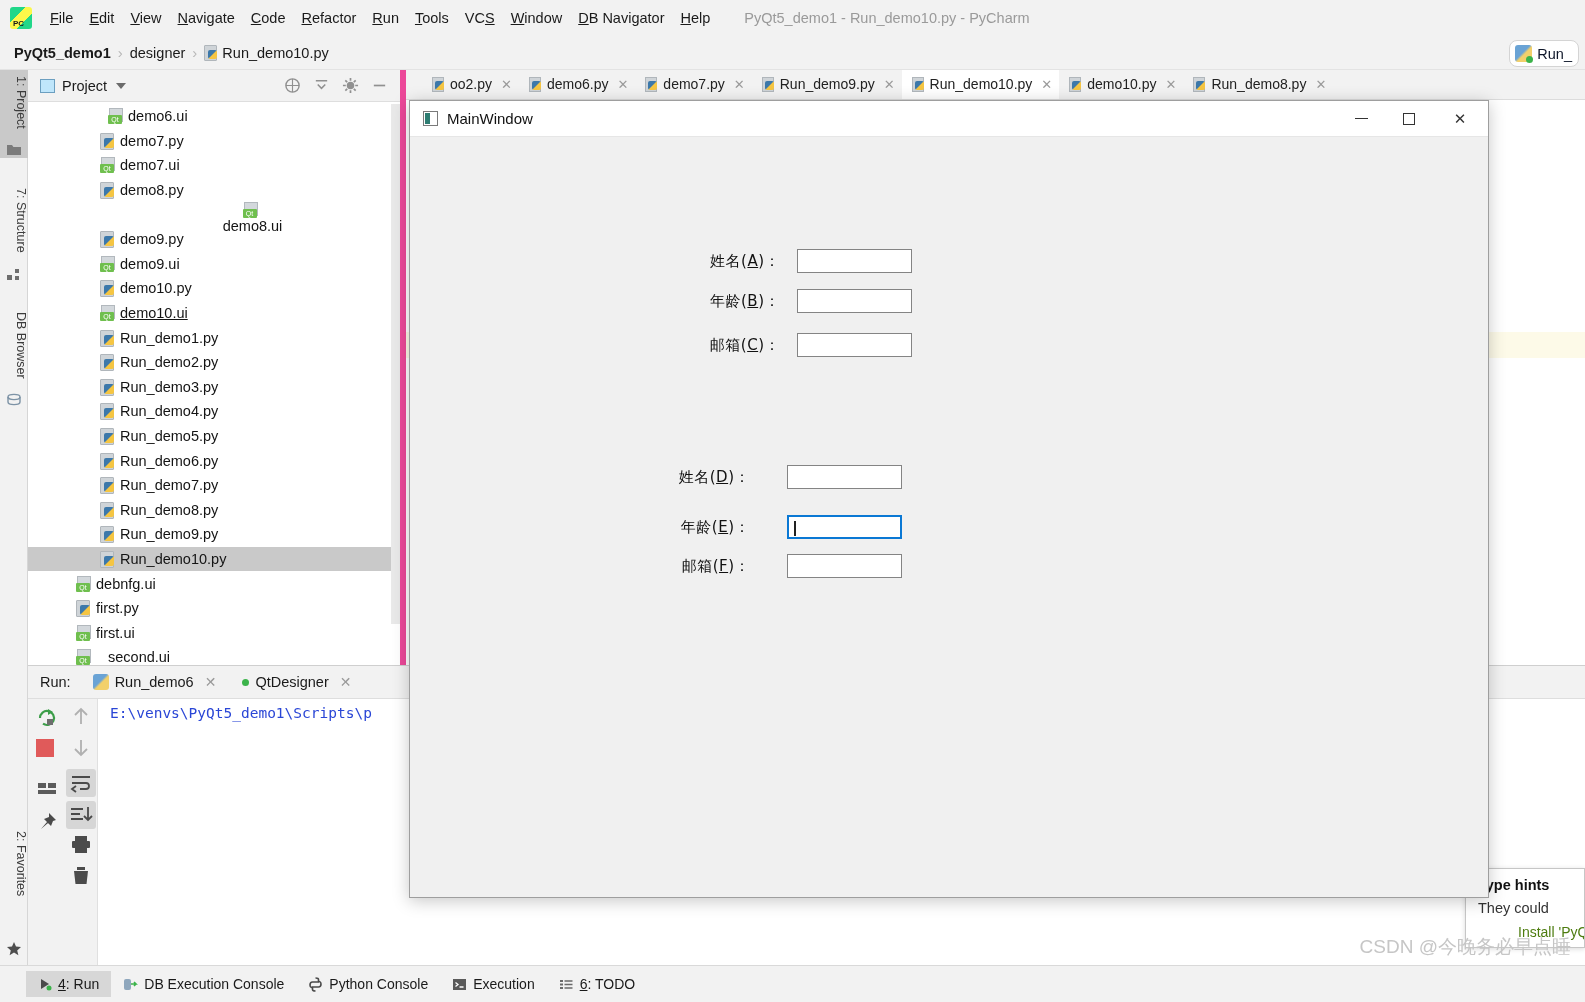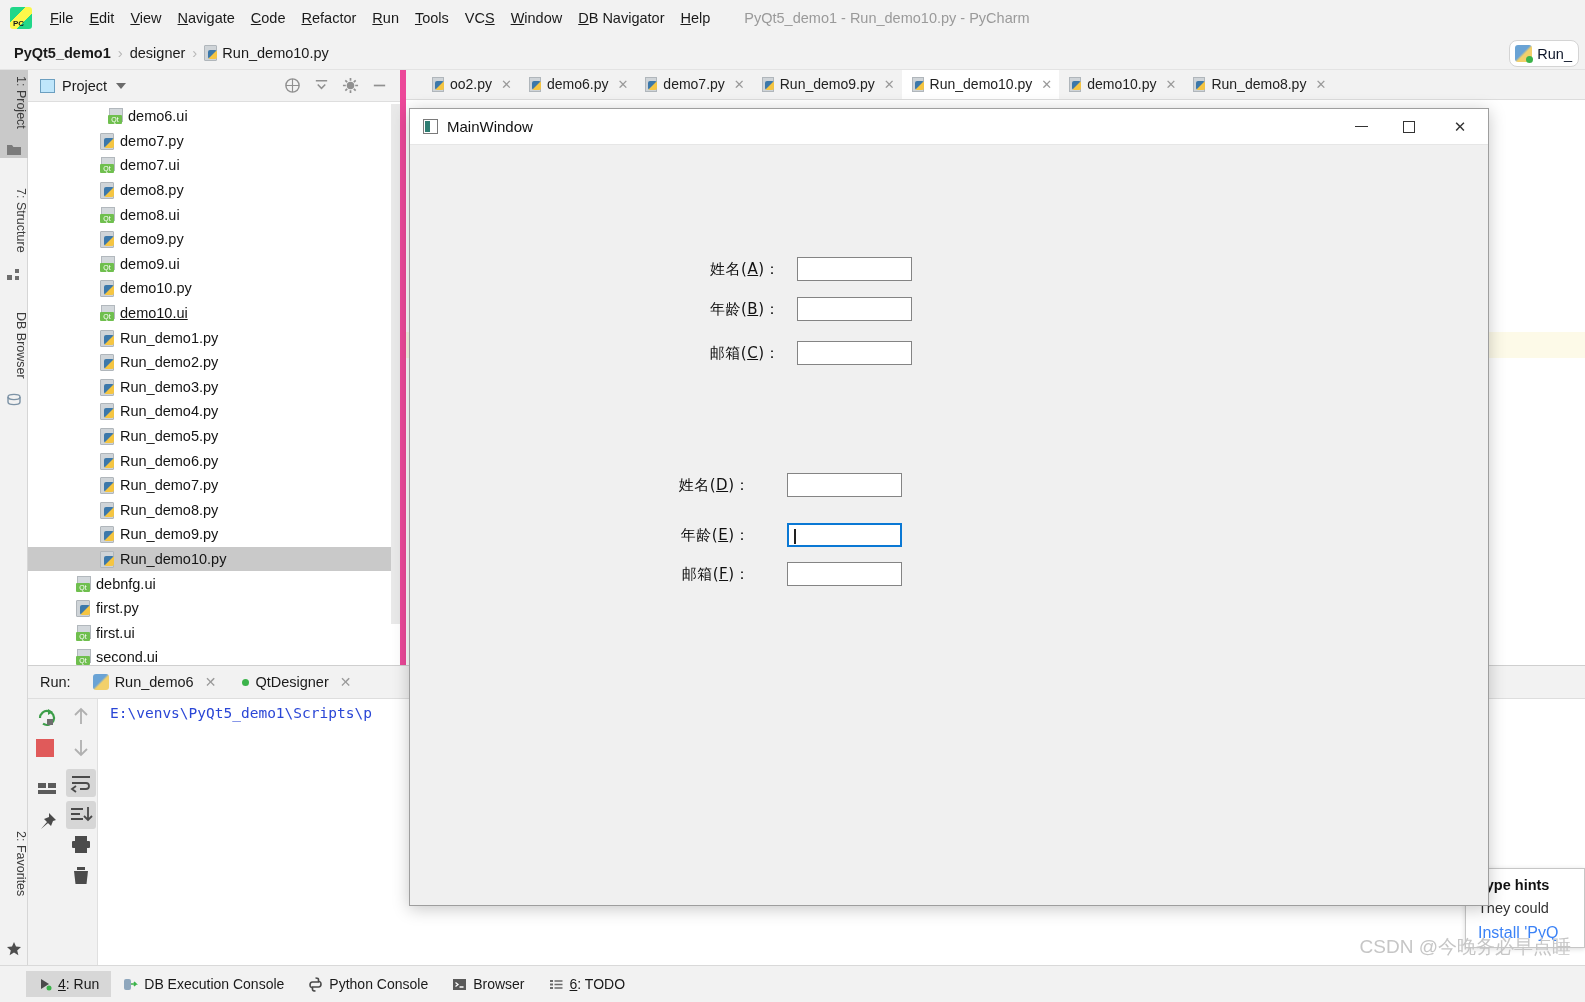--- a/index.html
+++ b/index.html
@@ -220,35 +220,35 @@
   .sb-item u { text-decoration:underline; }
 
   
   .hintpop {
     position:absolute; right:0; top:868px; width:120px; height:80px;
     background:#fff; border:1px solid #c6c6c6; box-shadow:0 1px 5px rgba(0,0,0,.15);
     padding: 8px 0 0 12px; overflow:hidden;
   }
   .hint-title { font-size:14.5px; font-weight:bold; color:#111; white-space:nowrap; }
   .hint-body { font-size:14.5px; color:#333; margin-top:7px; white-space:nowrap; }
-  .hint-link { font-size:16px; color:#3b82f6; margin-top:8px; white-space:nowrap; }
+  .hint-link { font-size:14px; color:#4d7c0f; margin-top:8px; white-space:nowrap;margin-left:40px; }
   .grip {
     position:absolute; left:3px; top:11px; width:7px;height:7px;
     background:
       radial-gradient(circle 1px at 1px 1px, #9b9b9b 99%, transparent 0) 0 0/3px 3px repeat;
   }
   .watermark {
     position:absolute; right:14px; bottom:42px;
     font-size:19px; color:#c6c6c6; white-space:nowrap;
     font-family:"Liberation Sans", sans-serif;
   }
 
   
   .dialog {
-    position:absolute; left:409px; top:108px; width:1080px; height:798px;
+    position:absolute; left:409px; top:100px; width:1080px; height:798px;
     background:#f0f0f0; border:1px solid #9e9e9e;
     box-shadow: 0 3px 16px rgba(0,0,0,.22);
   }
   .dlg-title {
     height:36px; background:#fff; display:flex; align-items:center;
     border-bottom:1px solid #e6e6e6;
   }
   .dlg-ico {
     width:15px;height:15px; margin-left:13px; margin-right:9px;
     border:1px solid #7a7a7a; background:#fff; position:relative;
@@ -427,21 +427,21 @@
           <span class="nm">demo7.py</span>
         </div>
         <div class="trow" style="padding-left: 72px;">
           <span class="qt-ico"></span>
           <span class="nm">demo7.ui</span>
         </div>
         <div class="trow" style="padding-left: 72px;">
           <span class="py-ico2"></span>
           <span class="nm">demo8.py</span>
         </div>
-        <div class="trow" style="padding-left: 72px;">
+        <div class="trow" style="padding-left: 72px; flex-direction: column;">
           <span class="qt-ico"></span>
           <span class="nm">demo8.ui</span>
         </div>
         <div class="trow" style="padding-left: 72px;">
           <span class="py-ico2"></span>
           <span class="nm">demo9.py</span>
         </div>
         <div class="trow" style="padding-left: 72px;">
           <span class="qt-ico"></span>
           <span class="nm">demo9.ui</span>
@@ -499,21 +499,21 @@
           <span class="nm">debnfg.ui</span>
         </div>
         <div class="trow" style="padding-left: 48px;">
           <span class="py-ico2"></span>
           <span class="nm">first.py</span>
         </div>
         <div class="trow" style="padding-left: 48px;">
           <span class="qt-ico"></span>
           <span class="nm">first.ui</span>
         </div>
-        <div class="trow" style="padding-left: 48px;">
+        <div class="trow" style="padding-left: 48px; gap: 12px;">
           <span class="qt-ico"></span>
           <span class="nm">second.ui</span>
         </div>
       </div>
     <div class="scrollthumb" style="top:34px;height:520px;"></div>
   </div>
 
   <div class="runpanel">
     <div class="run-tabbar">
       <span class="run-label">Run:</span>
@@ -612,21 +612,21 @@
         </span>
         <span>Python Console</span>
       </div>
       <div class="sb-item">
         <span style="display: inline-flex; align-items: center;">
           <svg width="15" height="15" viewBox="0 0 15 15">
             <rect x="1" y="2" width="13" height="11" fill="#5a5a5a"></rect>
             <path d="M3.5 5.5L6 7.5 3.5 9.5M7.5 10h4" stroke="#fff" stroke-width="1.3" fill="none"></path>
           </svg>
         </span>
-        <span>Browser</span>
+        <span>Execution</span>
       </div>
       <div class="sb-item">
         <span style="display: inline-flex; align-items: center;">
           <svg width="15" height="15" viewBox="0 0 15 15">
             <path d="M1 3h3v2H1zM1 6.5h3v2H1zM1 10h3v2H1z" fill="#6a6a6a"></path>
             <path d="M5.5 4h8M5.5 7.5h8M5.5 11h8" stroke="#6a6a6a" stroke-width="1.4"></path>
           </svg>
         </span>
         <span><u>6</u>: TODO</span>
       </div>

